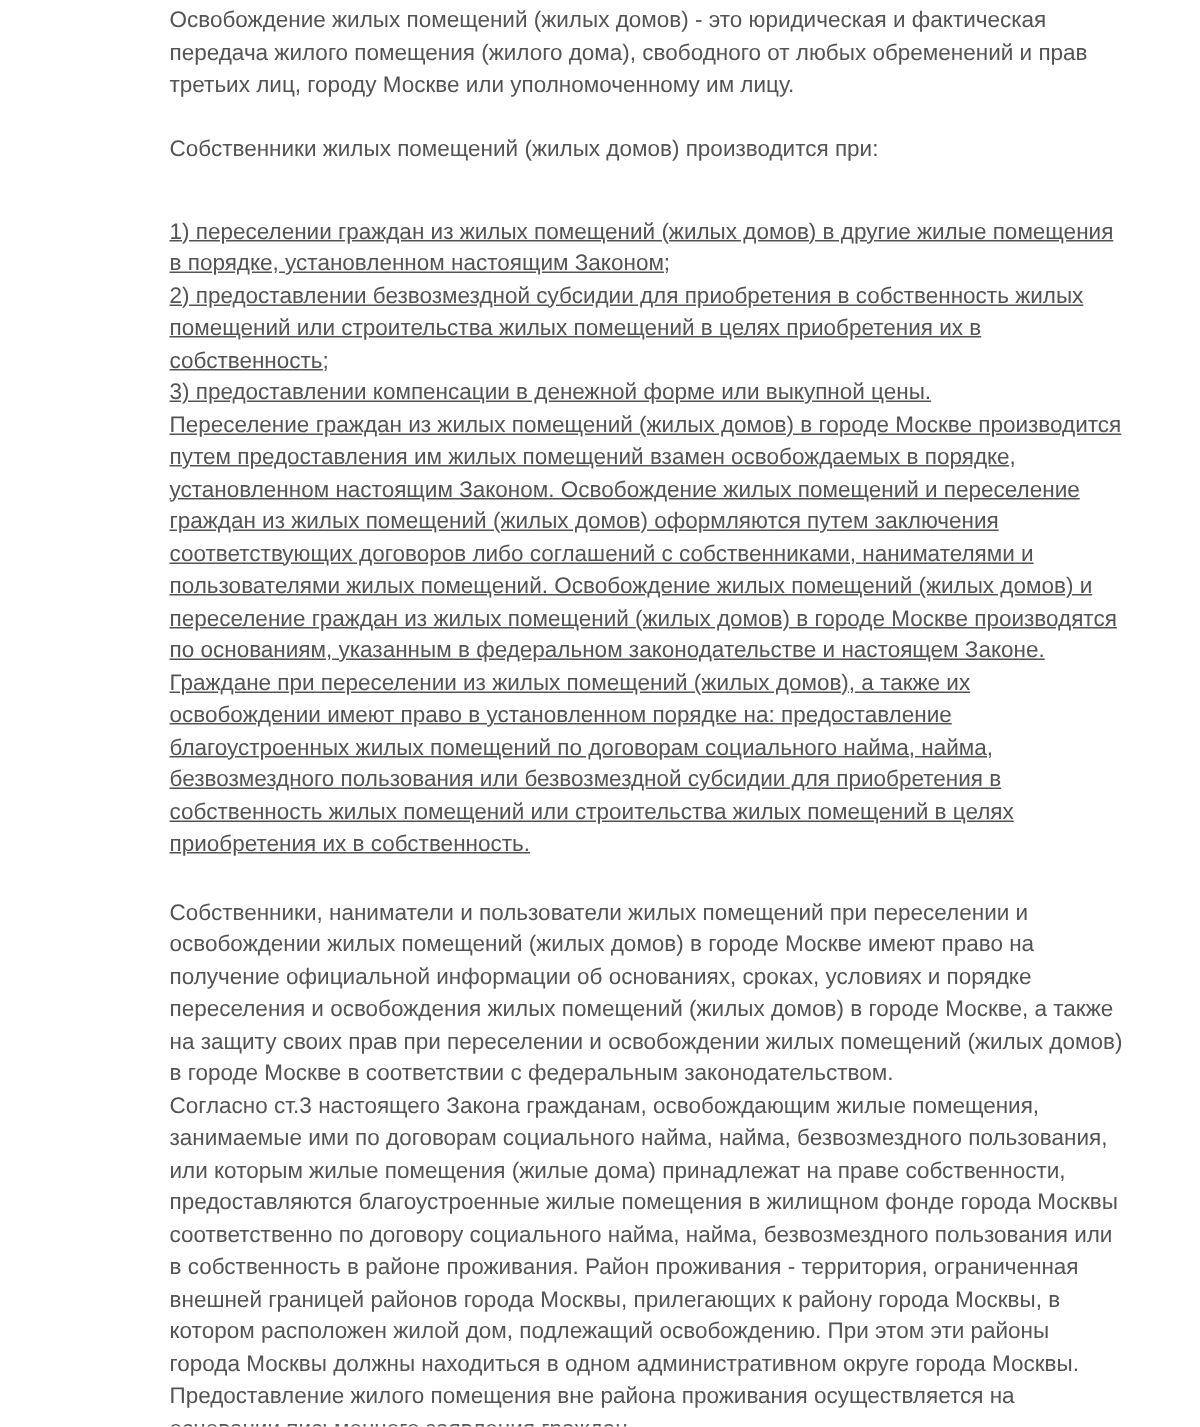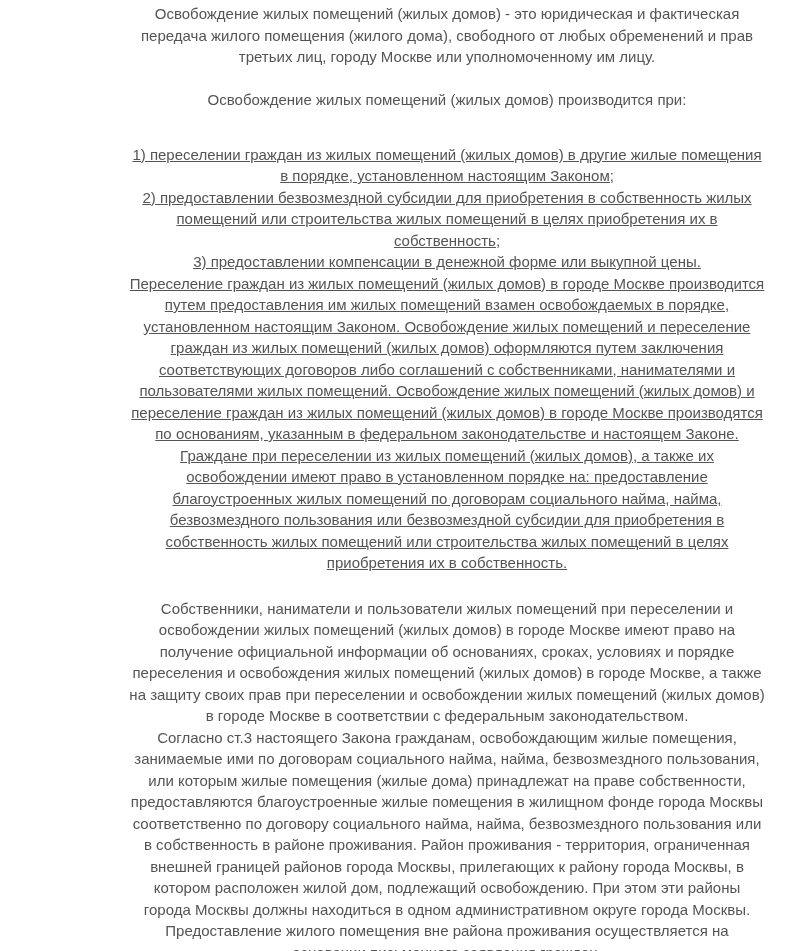--- a/index.html
+++ b/index.html
@@ -21,35 +21,35 @@
     font-family: "Liberation Sans", "DejaVu Sans", sans-serif;
     font-size: 15px;
     line-height: 21.5px;
     color: #545454;
     -webkit-font-smoothing: antialiased;
   }
   .para {
     margin: 0;
     padding: 0;
     white-space: pre-line;
-    text-align: center;
+    text-align: left;
   }
   .para.after-intro   { margin-bottom: 21.5px; }
   .para.after-leadin  { margin-bottom: 33px; }
   .para.after-list    { margin-bottom: 24px; text-decoration: underline; }
 </style>
 </head>
 <body>
 
 <main class="doc">
   <p class="para after-intro">Освобождение жилых помещений (жилых домов) - это юридическая и фактическая
 передача жилого помещения (жилого дома), свободного от любых обременений и прав
 третьих лиц, городу Москве или уполномоченному им лицу.</p>
 
-  <p class="para after-leadin">Освобождение жилых помещений (жилых домов) производится при:</p>
+  <p class="para after-leadin">Собственники жилых помещений (жилых домов) производится при:</p>
 
   <p class="para after-list">1) переселении граждан из жилых помещений (жилых домов) в другие жилые помещения
 в порядке, установленном настоящим Законом;
 2) предоставлении безвозмездной субсидии для приобретения в собственность жилых
 помещений или строительства жилых помещений в целях приобретения их в
 собственность;
 3) предоставлении компенсации в денежной форме или выкупной цены.
 Переселение граждан из жилых помещений (жилых домов) в городе Москве производится
 путем предоставления им жилых помещений взамен освобождаемых в порядке,
 установленном настоящим Законом. Освобождение жилых помещений и переселение

